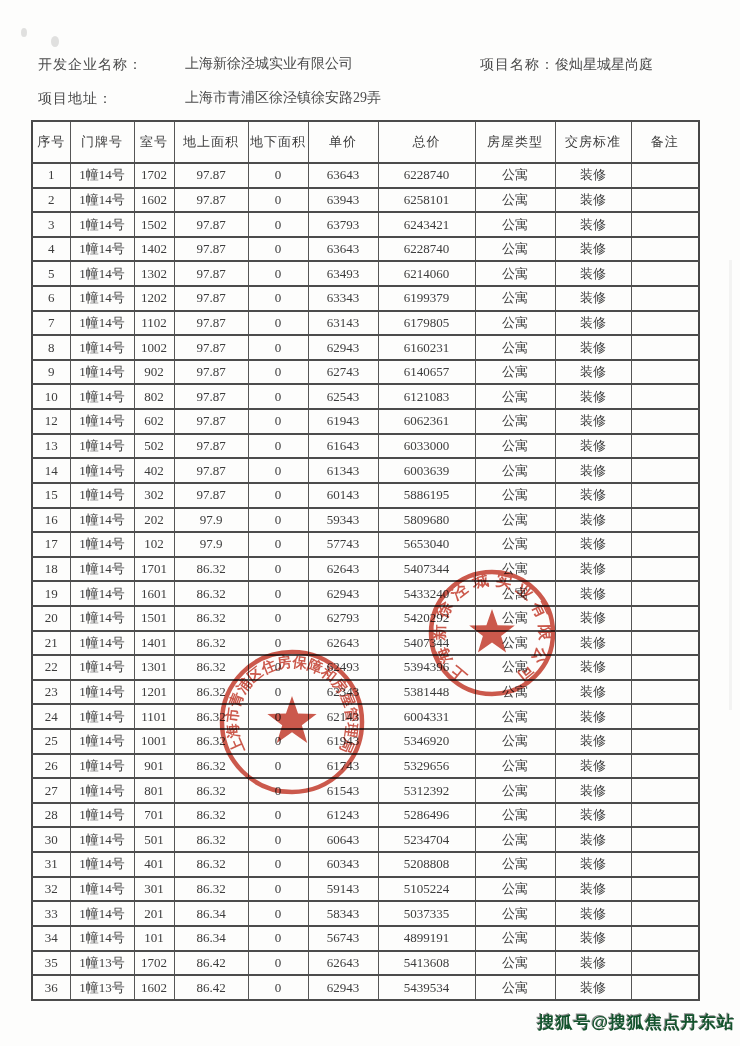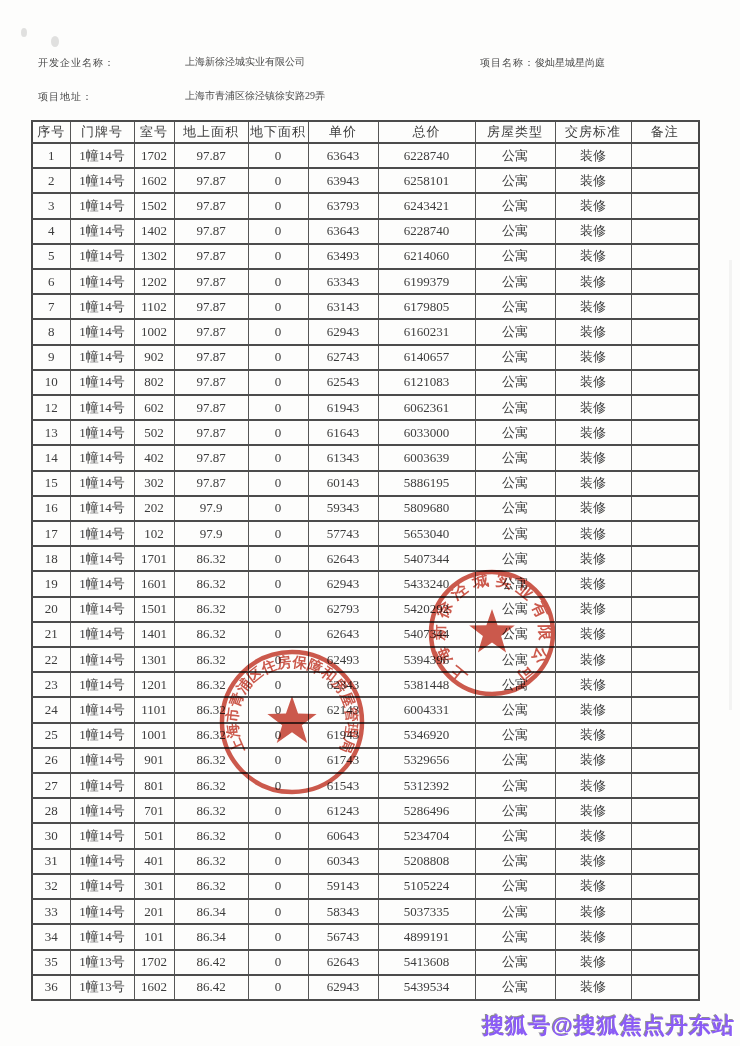--- a/index.html
+++ b/index.html
@@ -3,44 +3,44 @@
 <meta charset="utf-8">
 <style>
   * { margin:0; padding:0; box-sizing:border-box; }
   html,body { background:#ffffff; }
   .page {
     position:relative; width:740px; height:1046px;
     background:#fdfdfc; overflow:hidden;
     font-family:"Liberation Serif","DejaVu Serif",serif;
     color:#3d3d3d;
   }
-  .hdr-line { position:absolute; font-size:10px; color:#4a4a4a; white-space:nowrap; }
+  .hdr-line { position:absolute; font-size:14px; color:#4a4a4a; white-space:nowrap; }
   .hdr-label { letter-spacing:1px; }
   .price-table {
     position:absolute; left:31px; top:120px; width:667px; height:881px;
     border-collapse:collapse; table-layout:fixed;
     border:2px solid #474747;
   }
   .price-table th, .price-table td {
     border-left:1px solid #565656; border-right:1px solid #565656;
     border-top:2px solid #4c4c4c; border-bottom:2px solid #4c4c4c;
     font-size:13px; font-weight:normal; text-align:center; vertical-align:middle;
     color:#3c3c3c; overflow:hidden; white-space:nowrap; padding:0;
   }
-  .price-table thead tr { height:22px; }
+  .price-table thead tr { height:42px; }
   .price-table th { letter-spacing:1px; }
   .stamp { position:absolute; mix-blend-mode:multiply; opacity:0.84; }
   .stamp text {
     font-family:"Liberation Serif","DejaVu Serif",serif; font-weight:bold;
   }
   .watermark {
     position:absolute; top:1011px; right:5px;
     font-family:"Liberation Sans","DejaVu Sans",sans-serif;
-    font-size:22px; font-weight:bold; letter-spacing:1px;
-    color:#8b5cf6;
+    font-size:17px; font-weight:bold; letter-spacing:1px;
+    color:#14532d;
     text-shadow:1px 1px 0 #ffffff, -1px -1px 0 #8e8e8e;
     white-space:nowrap;
   }
   .smudge { position:absolute; background:#bdbdbd; border-radius:50%; opacity:.45; }
   .edge-shadow { position:absolute; background:rgba(120,120,120,.07); }
 </style>
 </head>
 <body>
 
 <div class="page">

